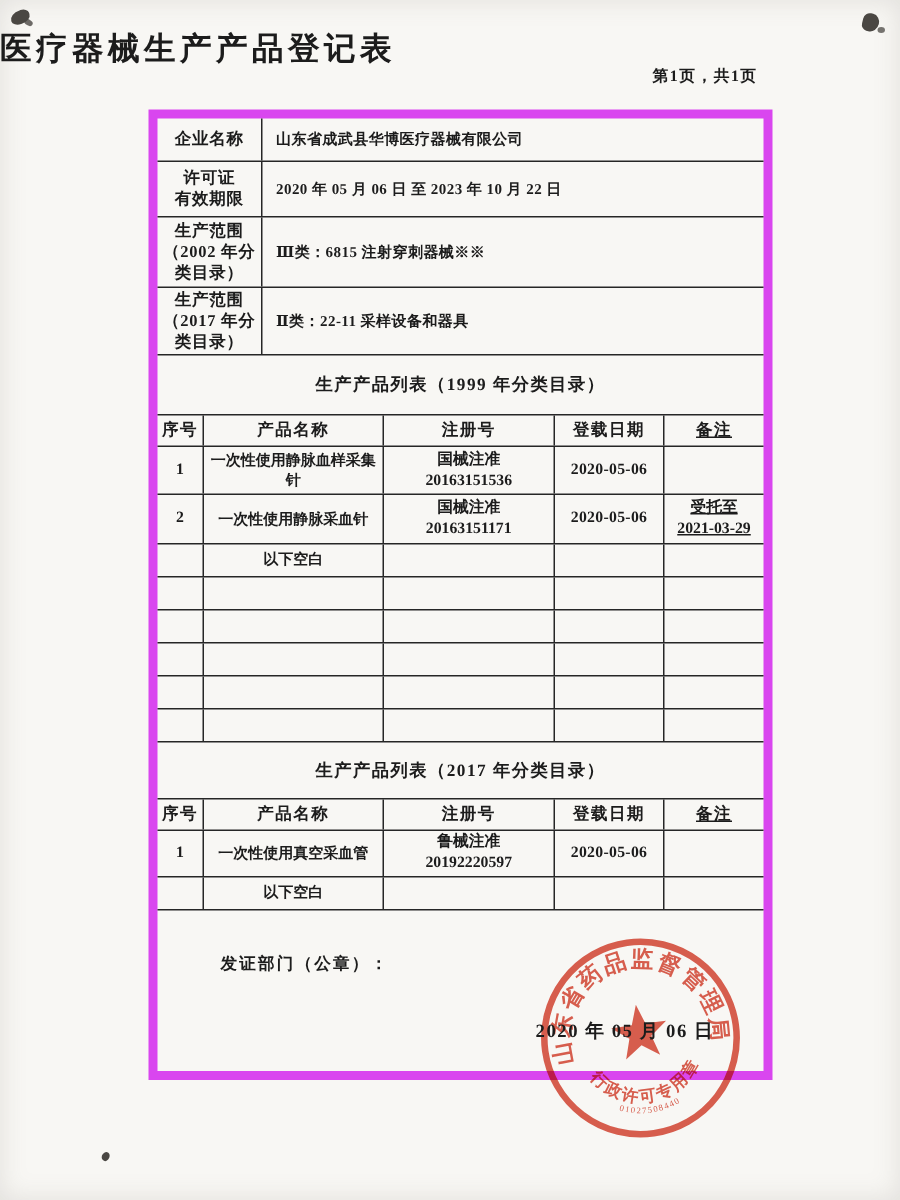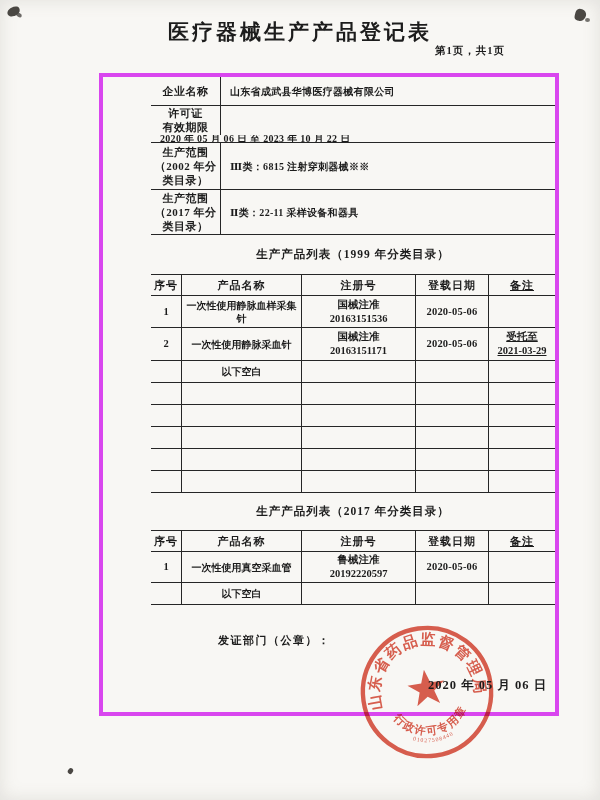--- a/index.html
+++ b/index.html
@@ -7,46 +7,46 @@
     width:600px;height:800px;position:relative;overflow:hidden;
     background:#f8f7f4;
     font-family:"Liberation Serif","DejaVu Serif",serif;
     color:#1c1c1c;
   }
   .page-frame{position:absolute;inset:0;box-shadow:inset 0 0 18px rgba(120,115,105,.18);pointer-events:none;}
 
   
   .doc-title{
     position:absolute;top:18px;left:0;width:100%;
-    text-align:center;font-size:21px;font-weight:bold;letter-spacing:3px;
+    text-align:left;font-size:21px;font-weight:bold;letter-spacing:3px;
   }
   .page-indicator{
     position:absolute;top:44px;left:99px;width:406px;
     text-align:right;font-size:10.5px;font-weight:bold;letter-spacing:1px;
   }
 
   
   .sheet{
     position:absolute;left:99px;top:73px;width:404px;
-    border:4px solid #d946ef;background:transparent;padding-left:48px;
+    border:6px solid #d946ef;background:transparent;
   }
   .trow{display:flex;box-sizing:border-box;border-bottom:1.5px solid #262626;}
-  .trow.last{border-bottom:none;margin-left:25px;}
+  .trow.last{border-bottom:none;}
   .tcell{
     box-sizing:border-box;border-right:1.5px solid #262626;
     display:flex;align-items:center;justify-content:center;
     font-weight:bold;text-align:center;white-space:pre-line;line-height:1.3;
     overflow:hidden;
   }
   .tcell.end{border-right:none;}
 
   
   .info-label{width:70px;font-size:11px;letter-spacing:.5px;}
   .info-value{flex:1;justify-content:flex-start;text-align:left;padding-left:9px;font-size:10px;letter-spacing:.3px;}
-  .h29{height:29px;} .h28{height:28px;} .h37{height:37px;flex-direction:column;} .h47{height:47px;} .h45{height:45px;}
+  .h29{height:29px;} .h28{height:28px;} .h37{height:37px;} .h47{height:47px;} .h45{height:45px;}
 
   
   .band{
     box-sizing:border-box;border-bottom:1.5px solid #262626;
     display:flex;align-items:center;justify-content:center;
     font-size:11.5px;font-weight:bold;letter-spacing:1px;
   }
   .band.b2002{height:40px;} .band.b2017{height:38px;}
 
   

